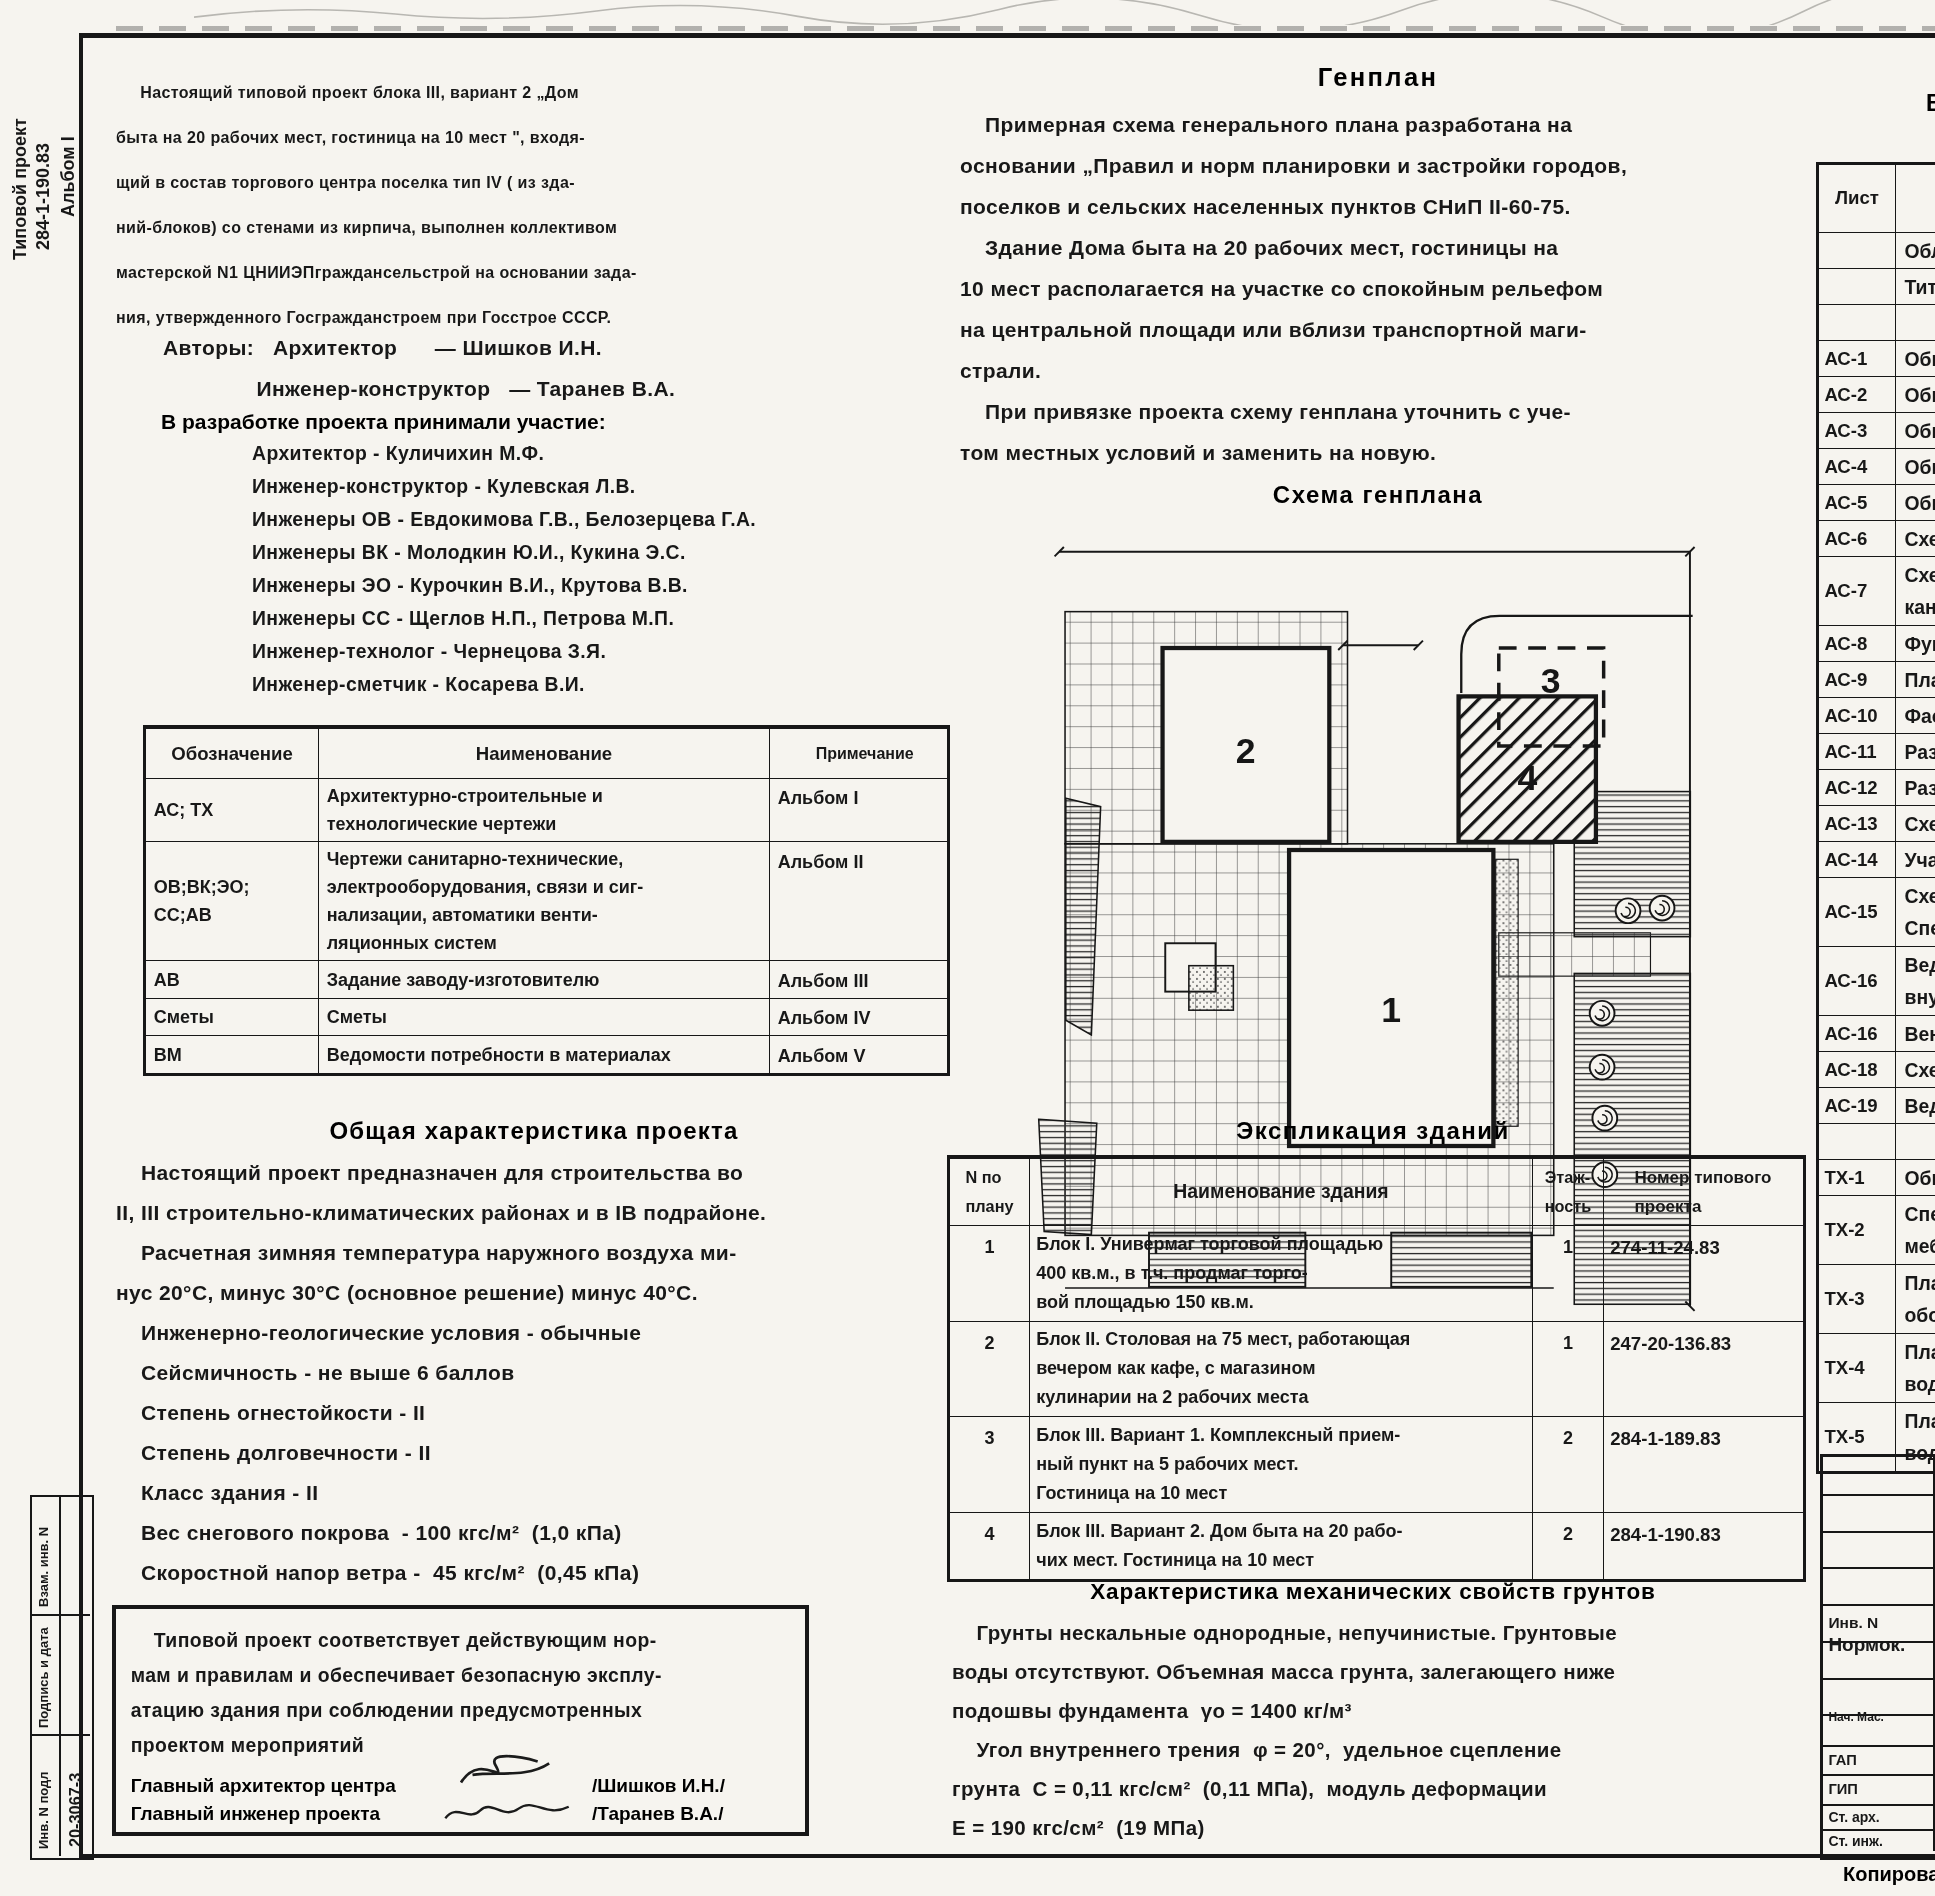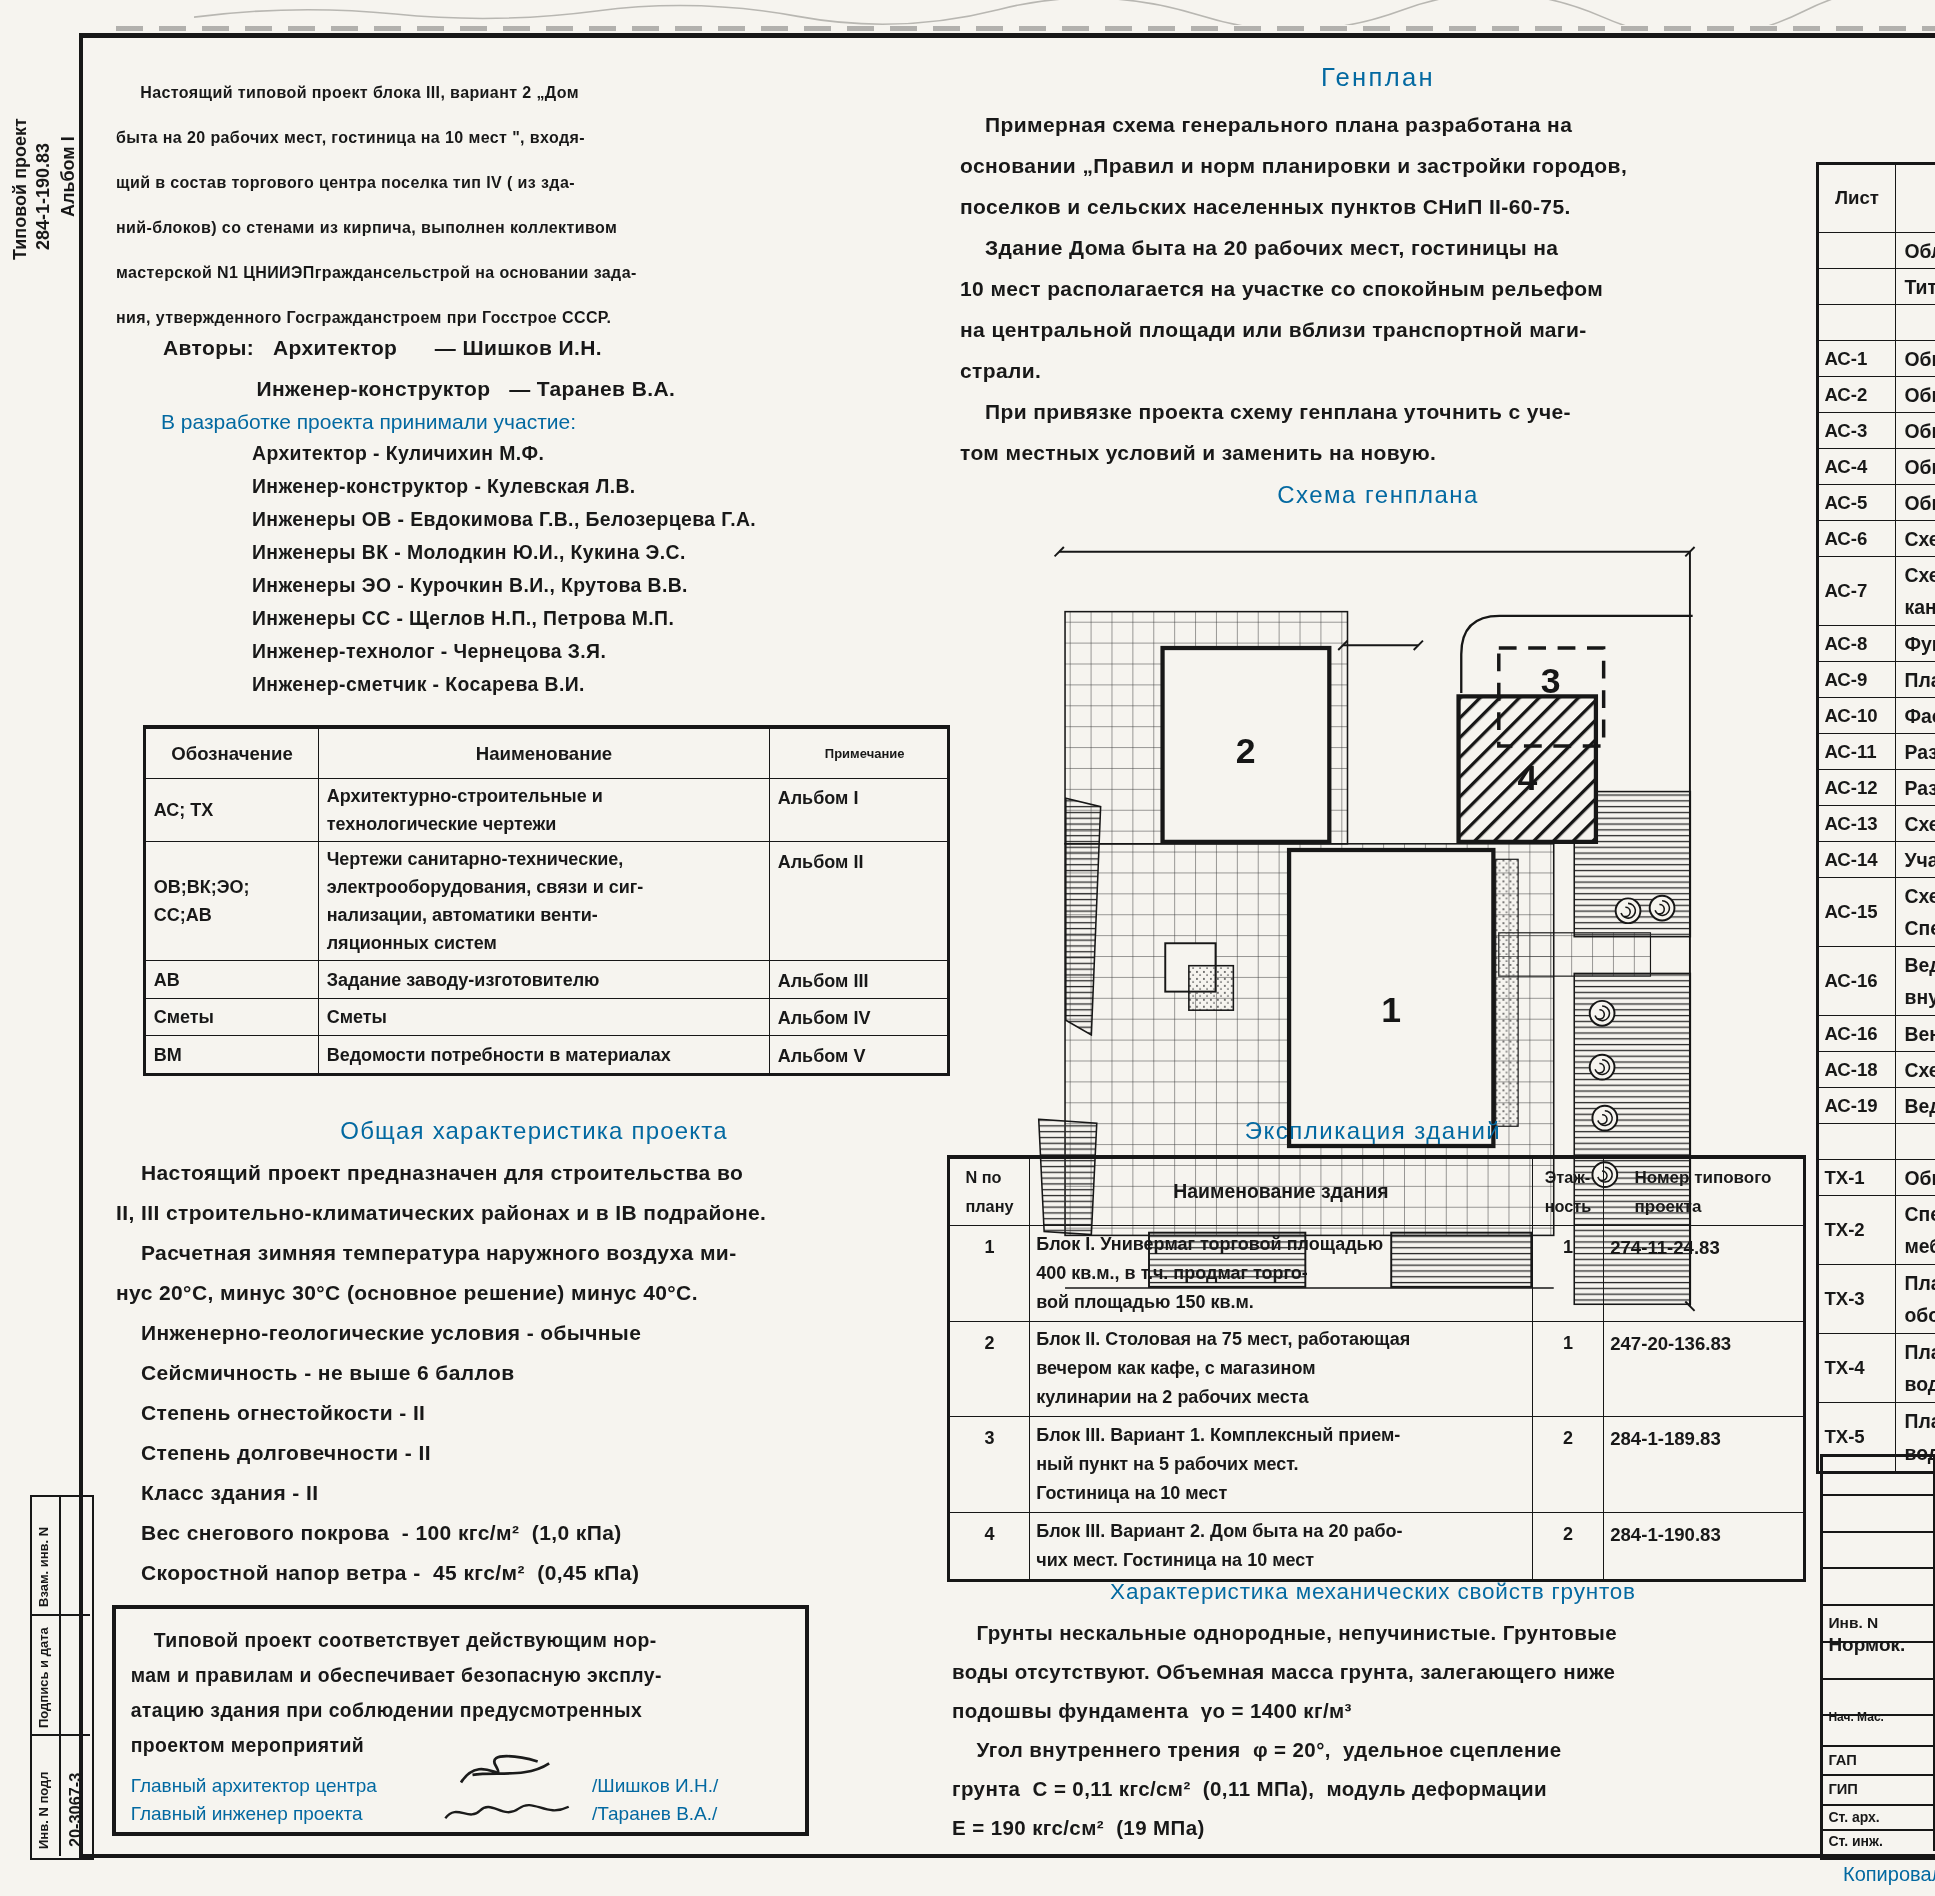--- a/index.html
+++ b/index.html
@@ -1,19 +1,19 @@
 <!DOCTYPE html>
 <html style="font-size:6.2px"><head>
 <meta charset="utf-8">
 <style>
   html,body{margin:0;padding:0;background:#e9e7e2;}
   body{width:2695px;height:1896px;position:relative;font-family:"Liberation Sans",sans-serif;}
   .sheet{position:absolute;inset:0;background:#f6f4ef;color:#181818;overflow:hidden;}
   .abs{position:absolute;}
-  .t{font-weight:400;color:#0369a1;}
+  .t{font-weight:700;color:#000000;}
   .para{white-space:pre-wrap;font-weight:700;letter-spacing:0.4px;}
   .ctr{text-align:center;}
   .rot{transform:rotate(-90deg);transform-origin:left top;white-space:nowrap;font-weight:700;}
   .ln{background:#171717;}
   
   .tbl{position:absolute;border:3.5px solid #171717;background:transparent;}
   .tc{border-left:1.9px solid #171717;display:flex;align-items:center;white-space:pre-line;padding:3.1px 7.7px;font-weight:700;line-height:1.45;}
   .tc.nb{border-left:none;}
   .tc.c{justify-content:center;text-align:left;}
   
@@ -75,21 +75,21 @@
 Инженеры ЭО - Курочкин В.И., Крутова В.В.
 Инженеры СС - Щеглов Н.П., Петрова М.П.
 Инженер-технолог - Чернецова З.Я.
 Инженер-сметчик - Косарева В.И.</div>
 
 
   <div class="tbl" style="left:143px;top:725px;width:801px;">
     <div class="lrow first" style="min-height:49px;">
       <div class="tc nb c" style="font-size:18.6px;">Обозначение</div>
       <div class="tc c" style="font-size:18.6px;">Наименование</div>
-      <div class="tc c" style="font-size:13px;padding-left:20px;">Примечание</div>
+      <div class="tc c" style="font-size:16px;padding-left:20px;">Примечание</div>
     </div>
     <div>
 
         <div class="lrow">
           <div class="tc nb">АС; ТХ</div>
           <div class="tc">Архитектурно-строительные и
 технологические чертежи</div>
           <div class="tc" style="align-items:flex-start;padding-top:5.4px;">Альбом I</div>
         </div>
 

